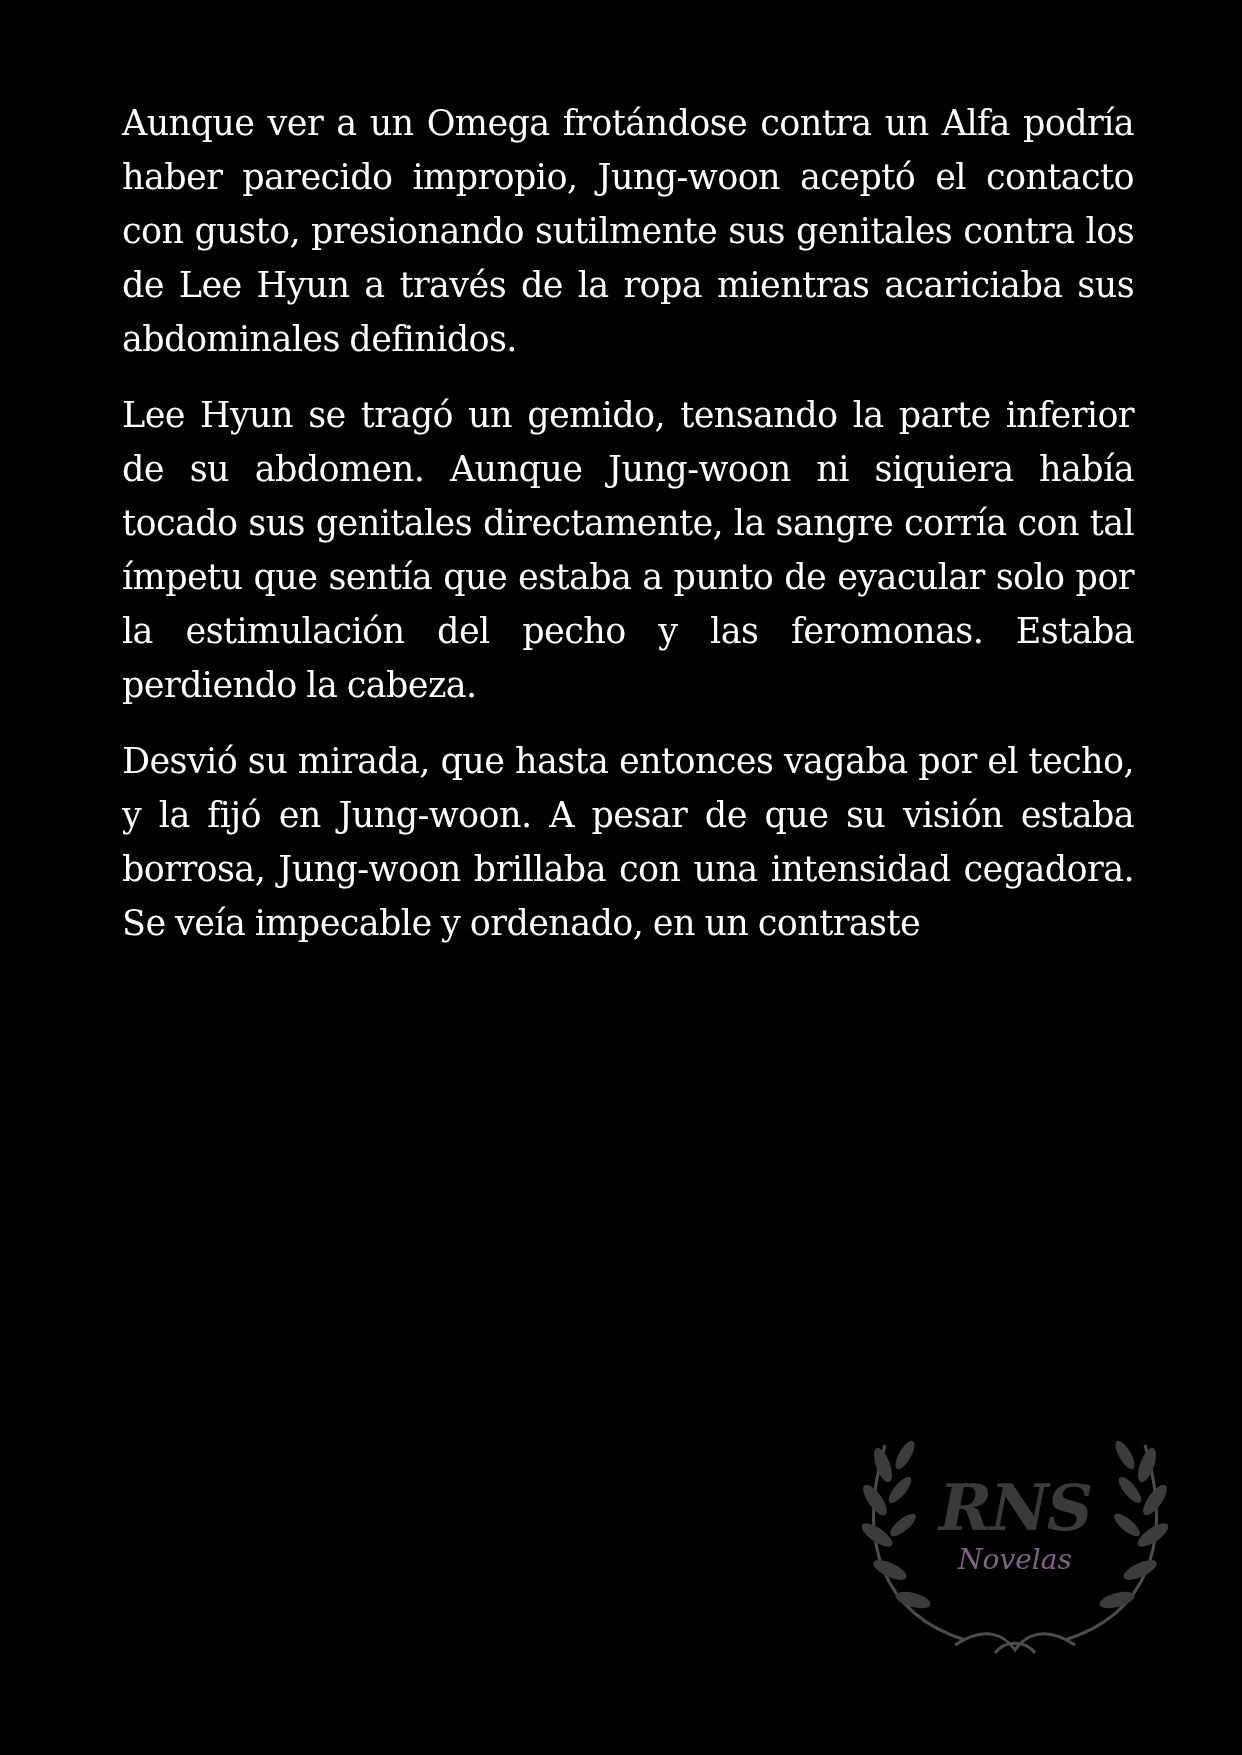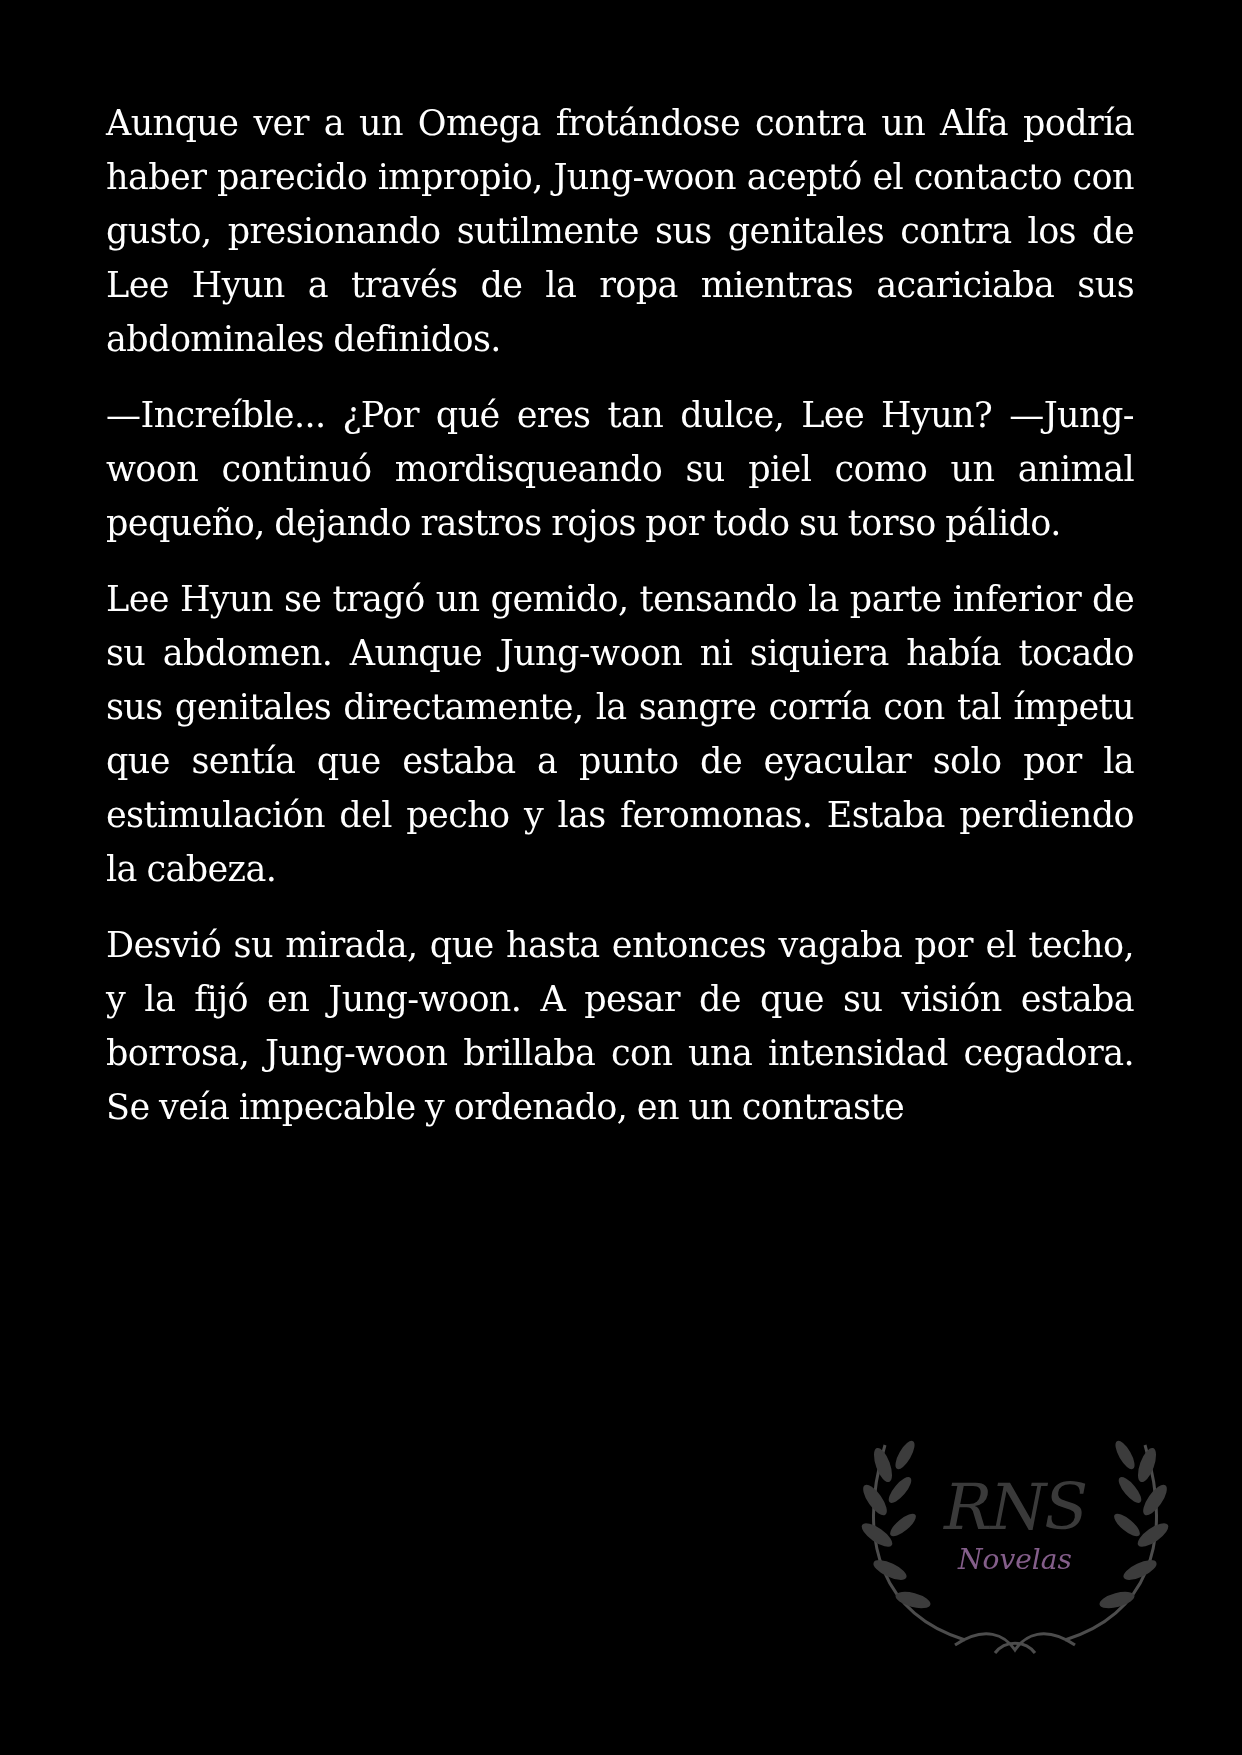--- a/index.html
+++ b/index.html
@@ -4,45 +4,44 @@
 <style>
   html, body { margin:0; padding:0; background:#000; }
   body { width:1242px; height:1755px; position:relative; overflow:hidden; }
   .page { position:absolute; left:106px; top:96px; width:1028px; }
   .para {
     font-family: "DejaVu Serif", "Liberation Serif", serif;
     color:#fff;
     font-size:35px;
     line-height:54px;
     text-align:justify;
-    margin:0 0 22px 0;
+    margin:0 0 22px 16px;
     letter-spacing:-0.6px;
     word-spacing:-1px;
   }
   .watermark {
     position:absolute; left:845px; top:1425px; width:340px; height:230px;
     opacity:0.55; pointer-events:none;
   }
   .wm-rns {
     position:absolute; left:80px; top:45px; width:180px; text-align:center;
-    font-family:"DejaVu Serif", serif; font-style:italic; font-weight:normal;
+    font-family:"DejaVu Serif", serif; font-style:italic; font-weight:bold;
     font-size:64px; color:#6a6a6a; letter-spacing:-2px;
   }
   .wm-nov {
     position:absolute; left:80px; top:118px; width:180px; text-align:center;
     font-family:"DejaVu Serif", serif; font-style:italic;
     font-size:28px; color:#f0abfc;
   }
 </style>
 </head>
 <body>
 
 <div class="page">
   <p class="para">Aunque ver a un Omega frotándose contra un Alfa podría haber parecido impropio, Jung-woon aceptó el contacto con gusto, presionando sutilmente sus genitales contra los de Lee Hyun a través de la ropa mientras acariciaba sus abdominales definidos.</p>
-  <p class="para">—Increíble... ¿Por qué eres tan dulce, Lee Hyun? —Jung-woon continuó mordisqueando su piel como un animal pequeño, dejando rastros rojos por todo su torso pálido.</p>
   <p class="para">Lee Hyun se tragó un gemido, tensando la parte inferior de su abdomen. Aunque Jung-woon ni siquiera había tocado sus genitales directamente, la sangre corría con tal ímpetu que sentía que estaba a punto de eyacular solo por la estimulación del pecho y las feromonas. Estaba perdiendo la cabeza.</p>
   <p class="para">Desvió su mirada, que hasta entonces vagaba por el techo, y la fijó en Jung-woon. A pesar de que su visión estaba borrosa, Jung-woon brillaba con una intensidad cegadora. Se veía impecable y ordenado, en un contraste</p>
 </div>
 
 <div class="watermark">
   <svg width="340" height="230" viewBox="0 0 340 230">
     <g fill="none" stroke="#8a8a8a" stroke-width="3">
       <path d="M120 215 C40 190 10 120 40 20"></path>
       <path d="M220 215 C300 190 330 120 300 20"></path>
       <path d="M110 220 C140 200 160 210 170 225 C180 210 200 200 230 220"></path>

